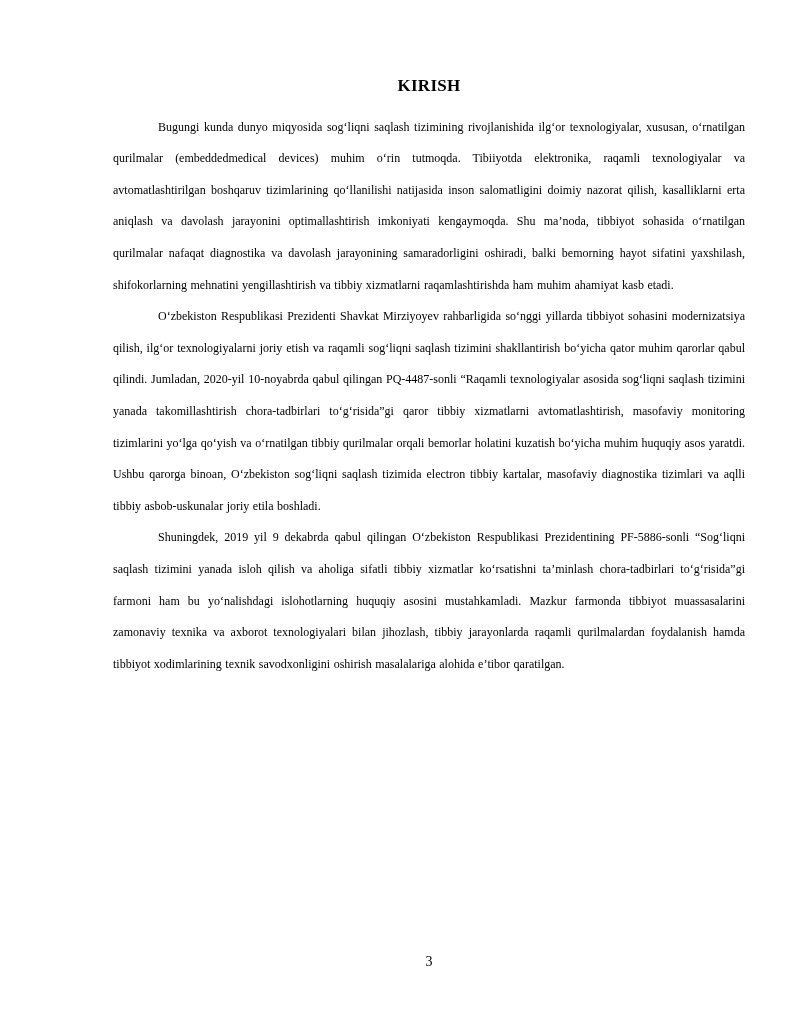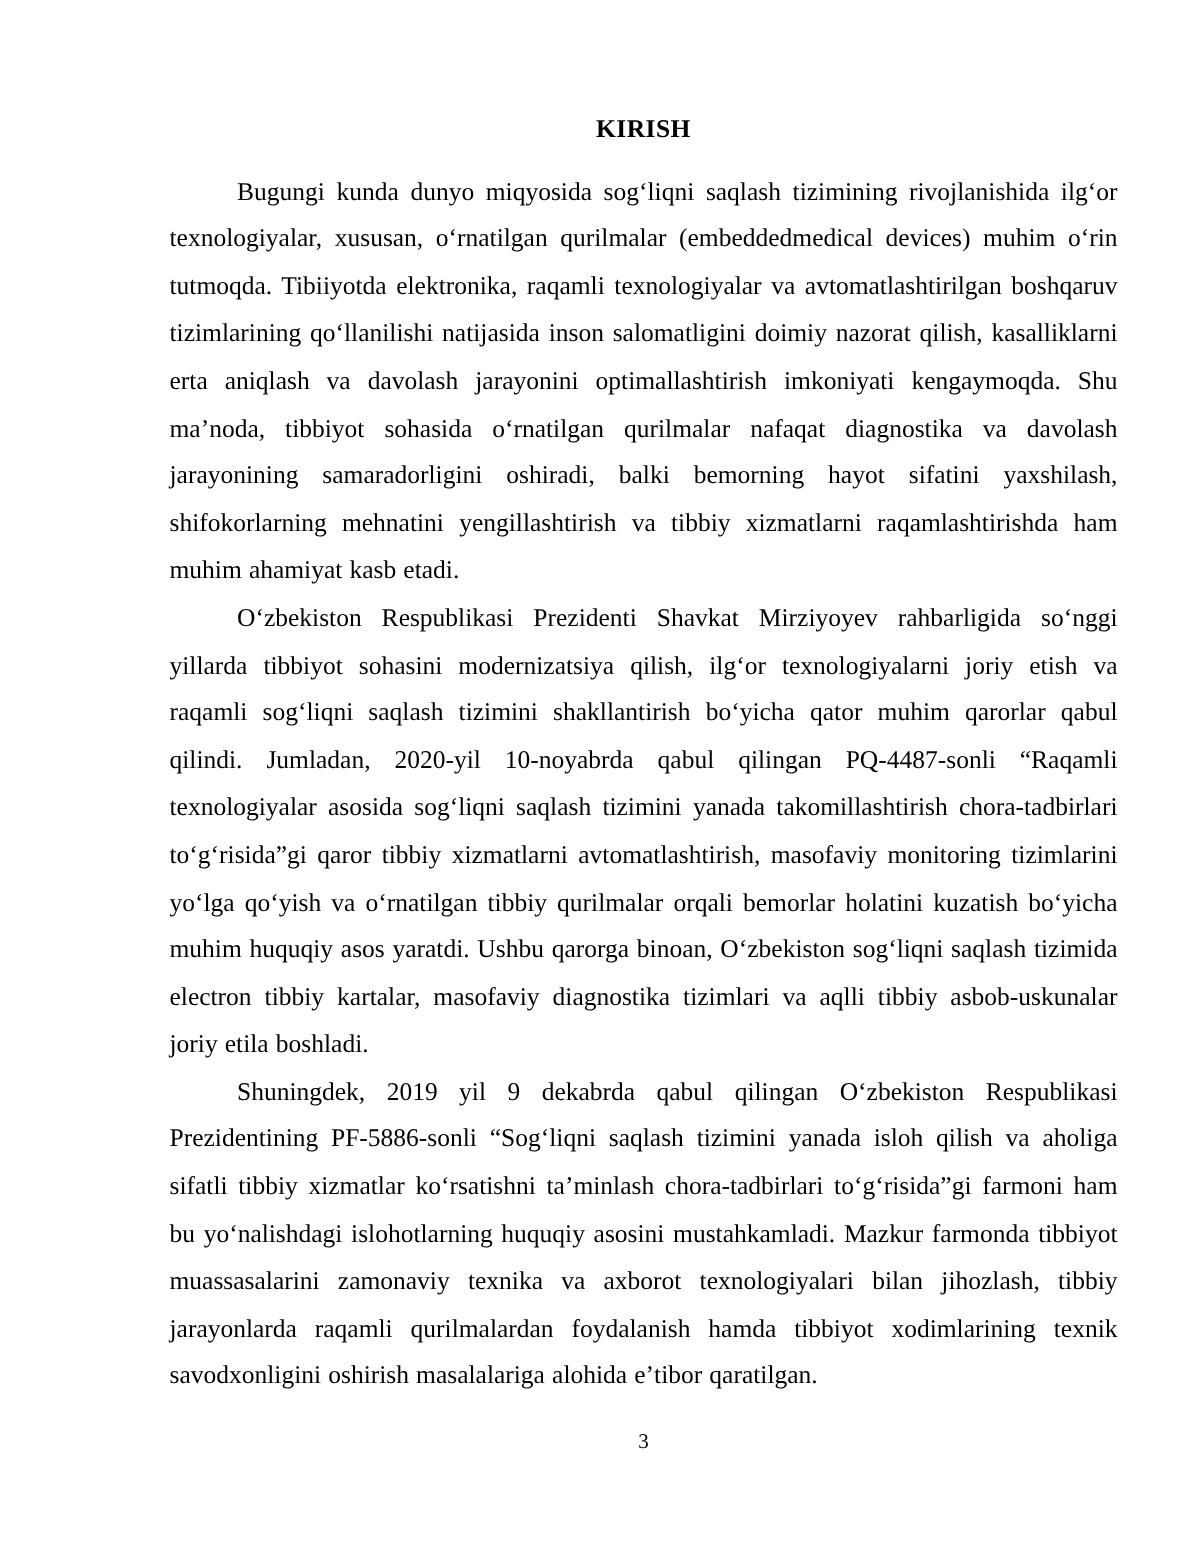--- a/index.html
+++ b/index.html
@@ -25,21 +25,21 @@
   }
   .doc-title {
     font-size: 17px;
     font-weight: bold;
     text-align: center;
     line-height: 31.6px;
     margin: 0 0 10px 0;
     letter-spacing: 0.3px;
   }
   .para {
-    font-size: 17px;
+    font-size: 12px;
     line-height: 31.6px;
     text-align: justify;
     text-indent: 45px;
     margin: 0;
     word-spacing: 0.5px;
   }
   .page-number {
     position: absolute;
     top: 952px;
     left: 113px;

